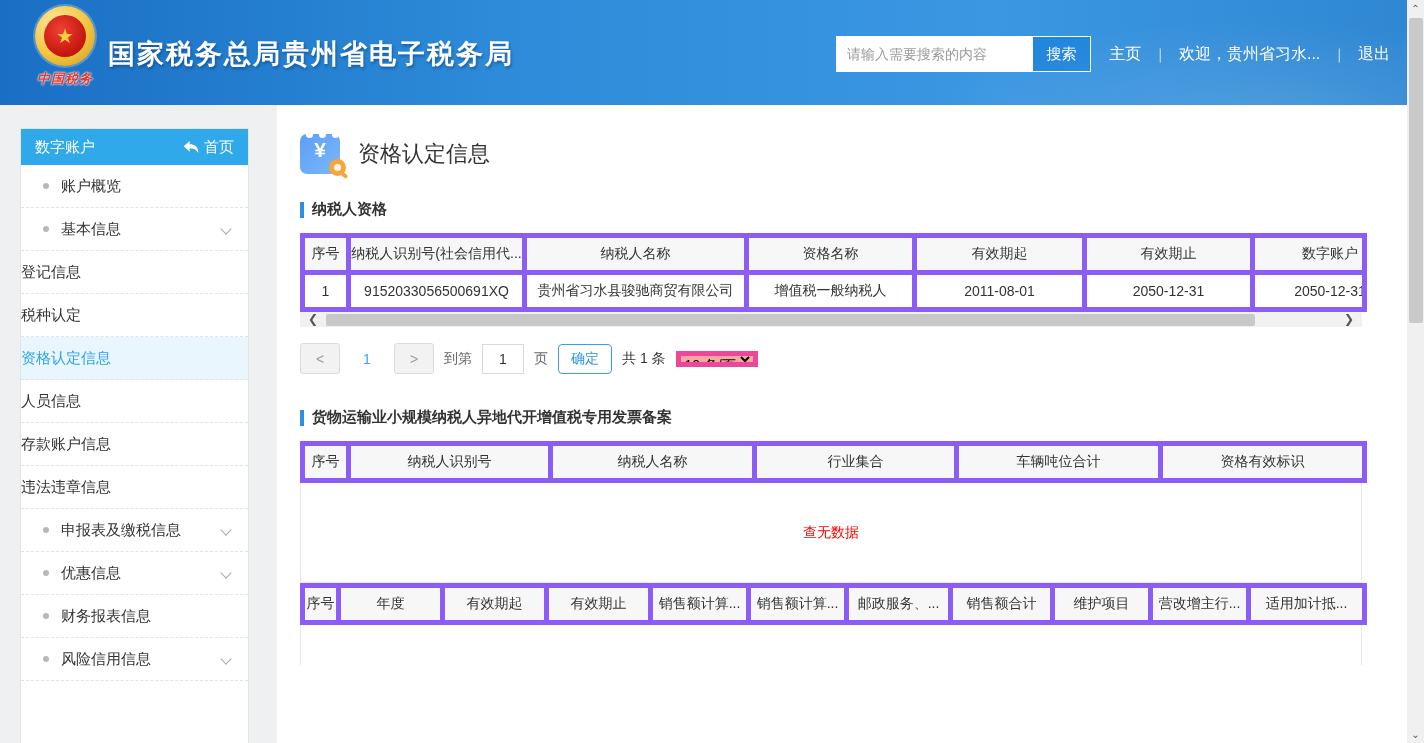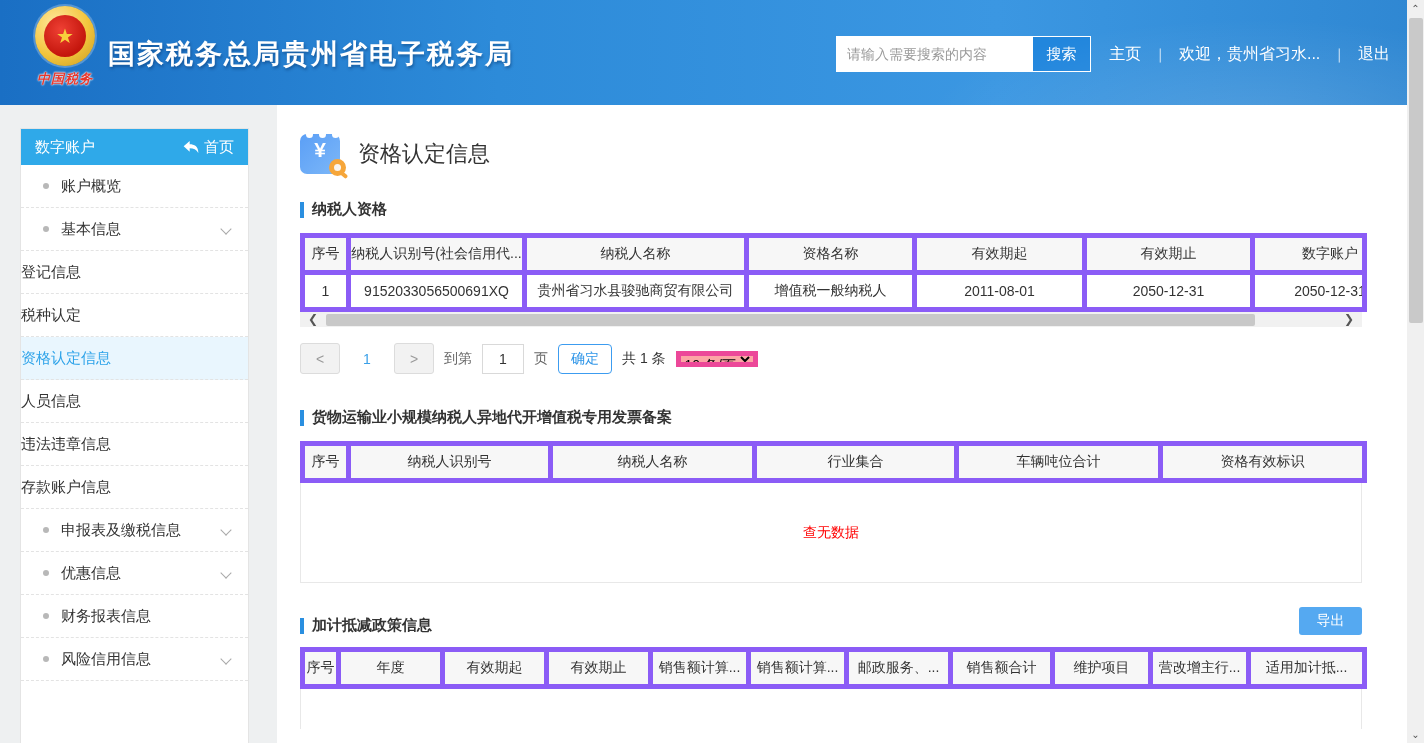--- a/index.html
+++ b/index.html
@@ -145,24 +145,24 @@
     <div class="side-item lv2">
       <span>税种认定</span>
     </div>
     <div class="side-item lv2 active">
       <span>资格认定信息</span>
     </div>
     <div class="side-item lv2">
       <span>人员信息</span>
     </div>
     <div class="side-item lv2">
+      <span>存款账户信息</span>
+    </div>
+    <div class="side-item lv2">
       <span>违法违章信息</span>
-    </div>
-    <div class="side-item lv2">
-      <span>存款账户信息</span>
     </div>
     <div class="side-item">
       <span class="bullet"></span>
       <span>申报表及缴税信息</span>
       <span class="chev"></span>
     </div>
     <div class="side-item">
       <span class="bullet"></span>
       <span>优惠信息</span>
       <span class="chev"></span>
@@ -271,27 +271,20 @@
         <th>行业集合</th>
         <th>车辆吨位合计</th>
         <th>资格有效标识</th>
       </tr>
     </tbody>
       </table>
     <div class="empty-body">
       <span class="empty-text">查无数据</span>
     </div>
 
-    <div class="section3-row">
-      <div class="section-title" style="margin:0;">
-        <span class="section-bar"></span>
-        <span class="section-text">加计抵减政策信息</span>
-      </div>
-      <button class="export-btn">导出</button>
-    </div>
 
     <table>
       <colgroup>
         <col style="width:36px">
           <col style="width:104px">
           <col style="width:104px">
           <col style="width:104px">
         <col style="width:98px">
           <col style="width:98px">
           <col style="width:104px">

